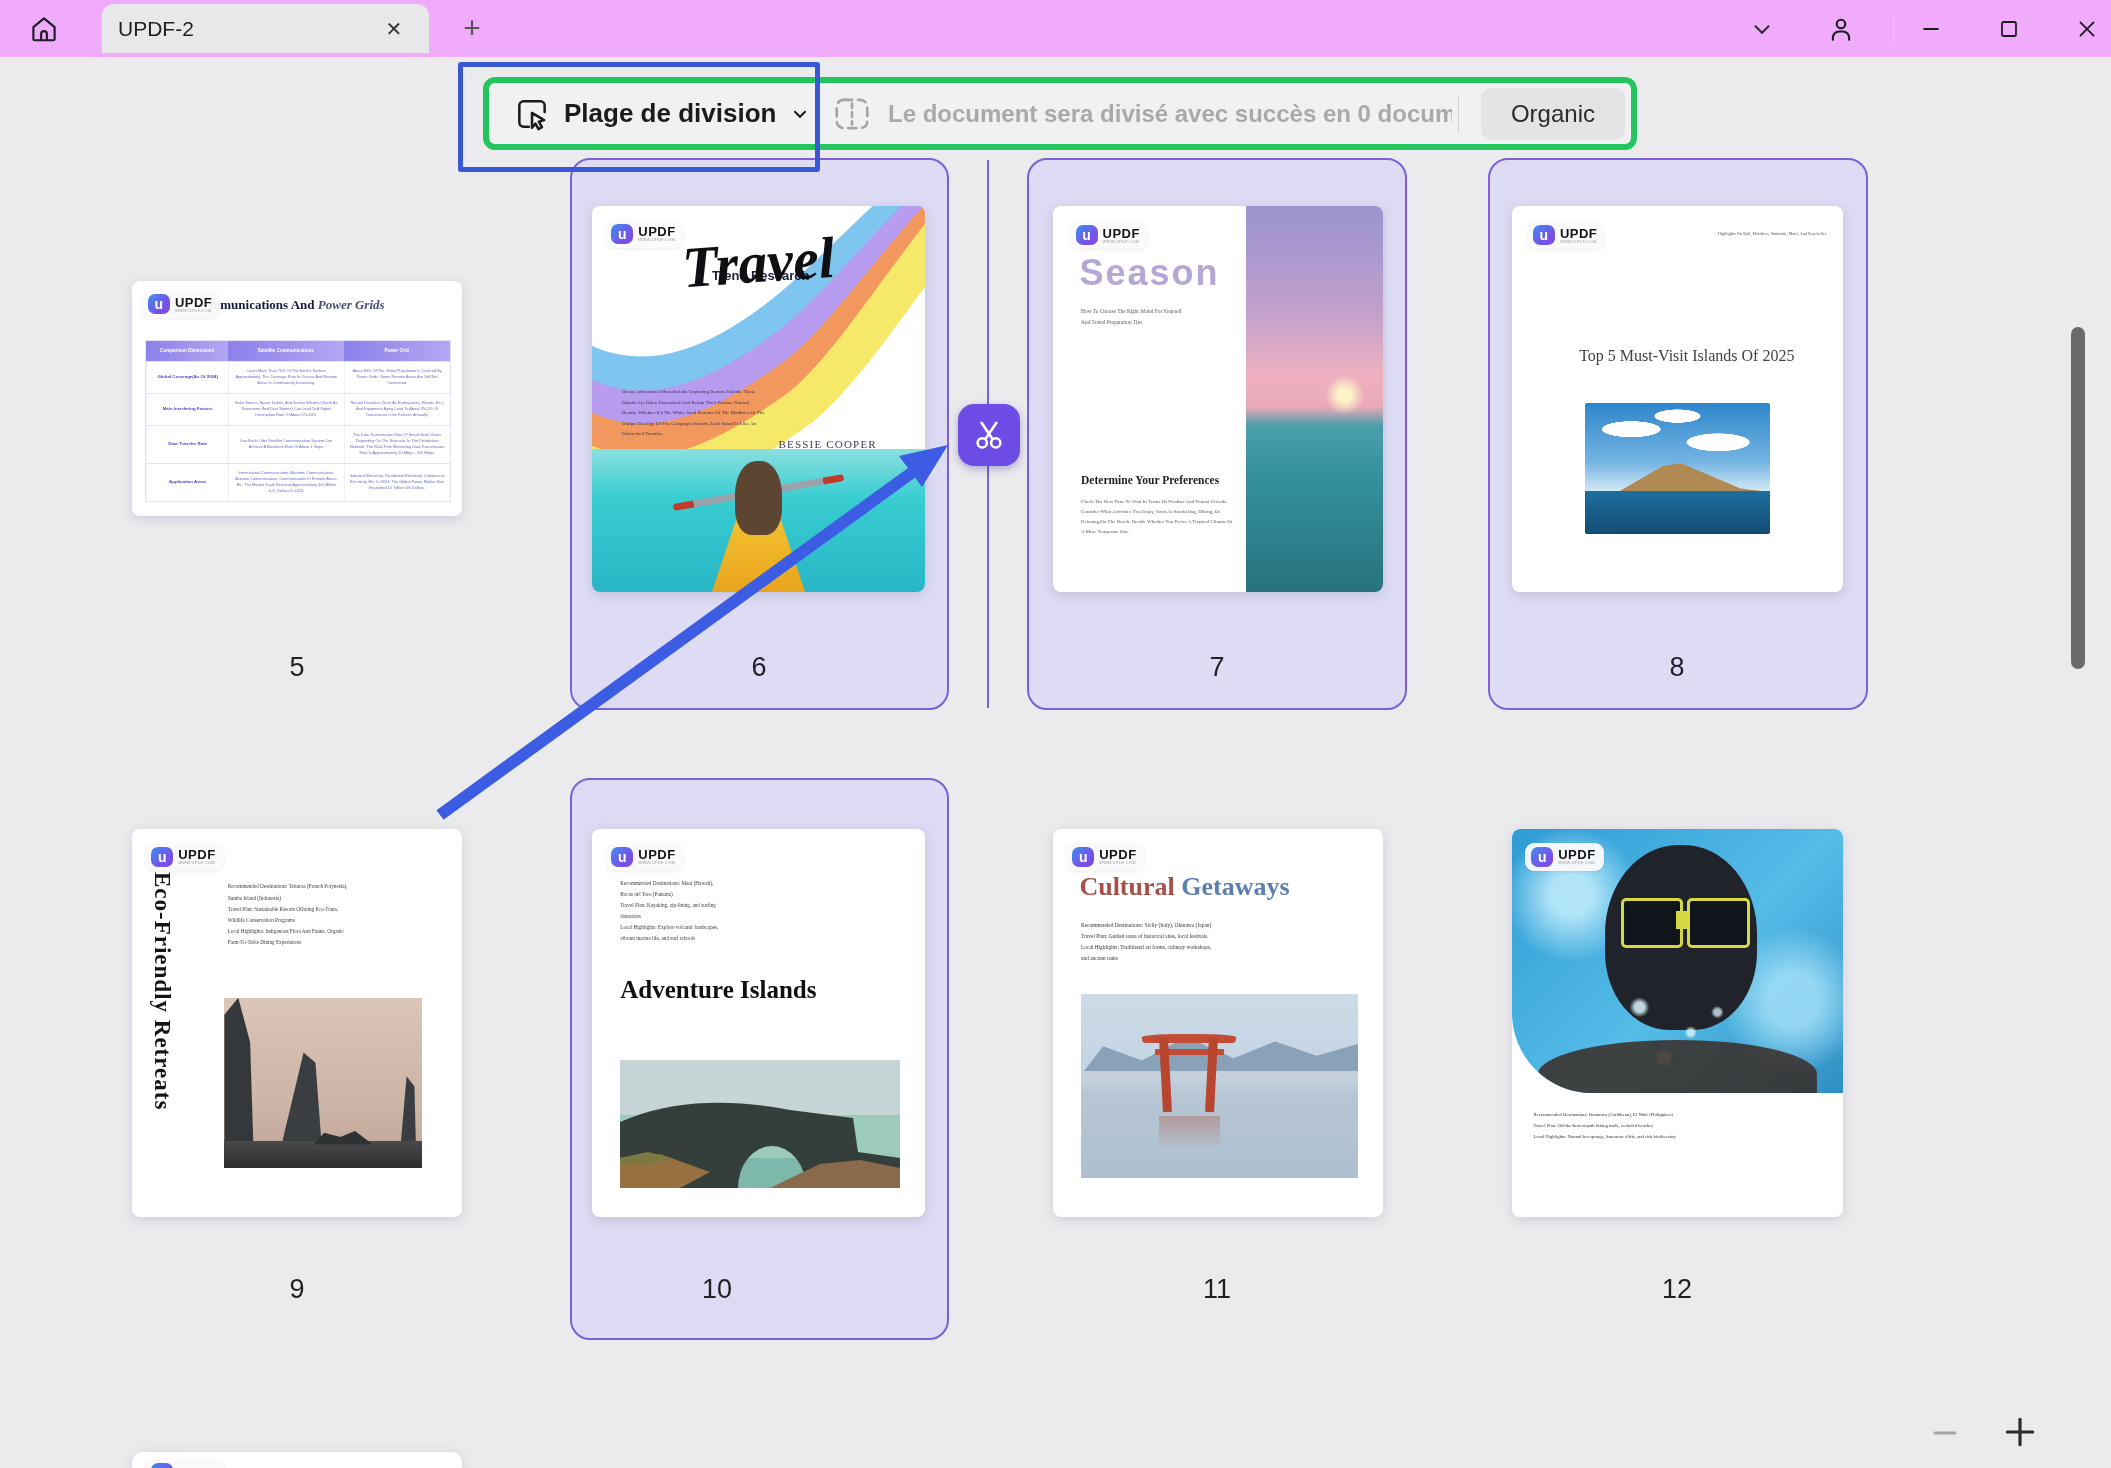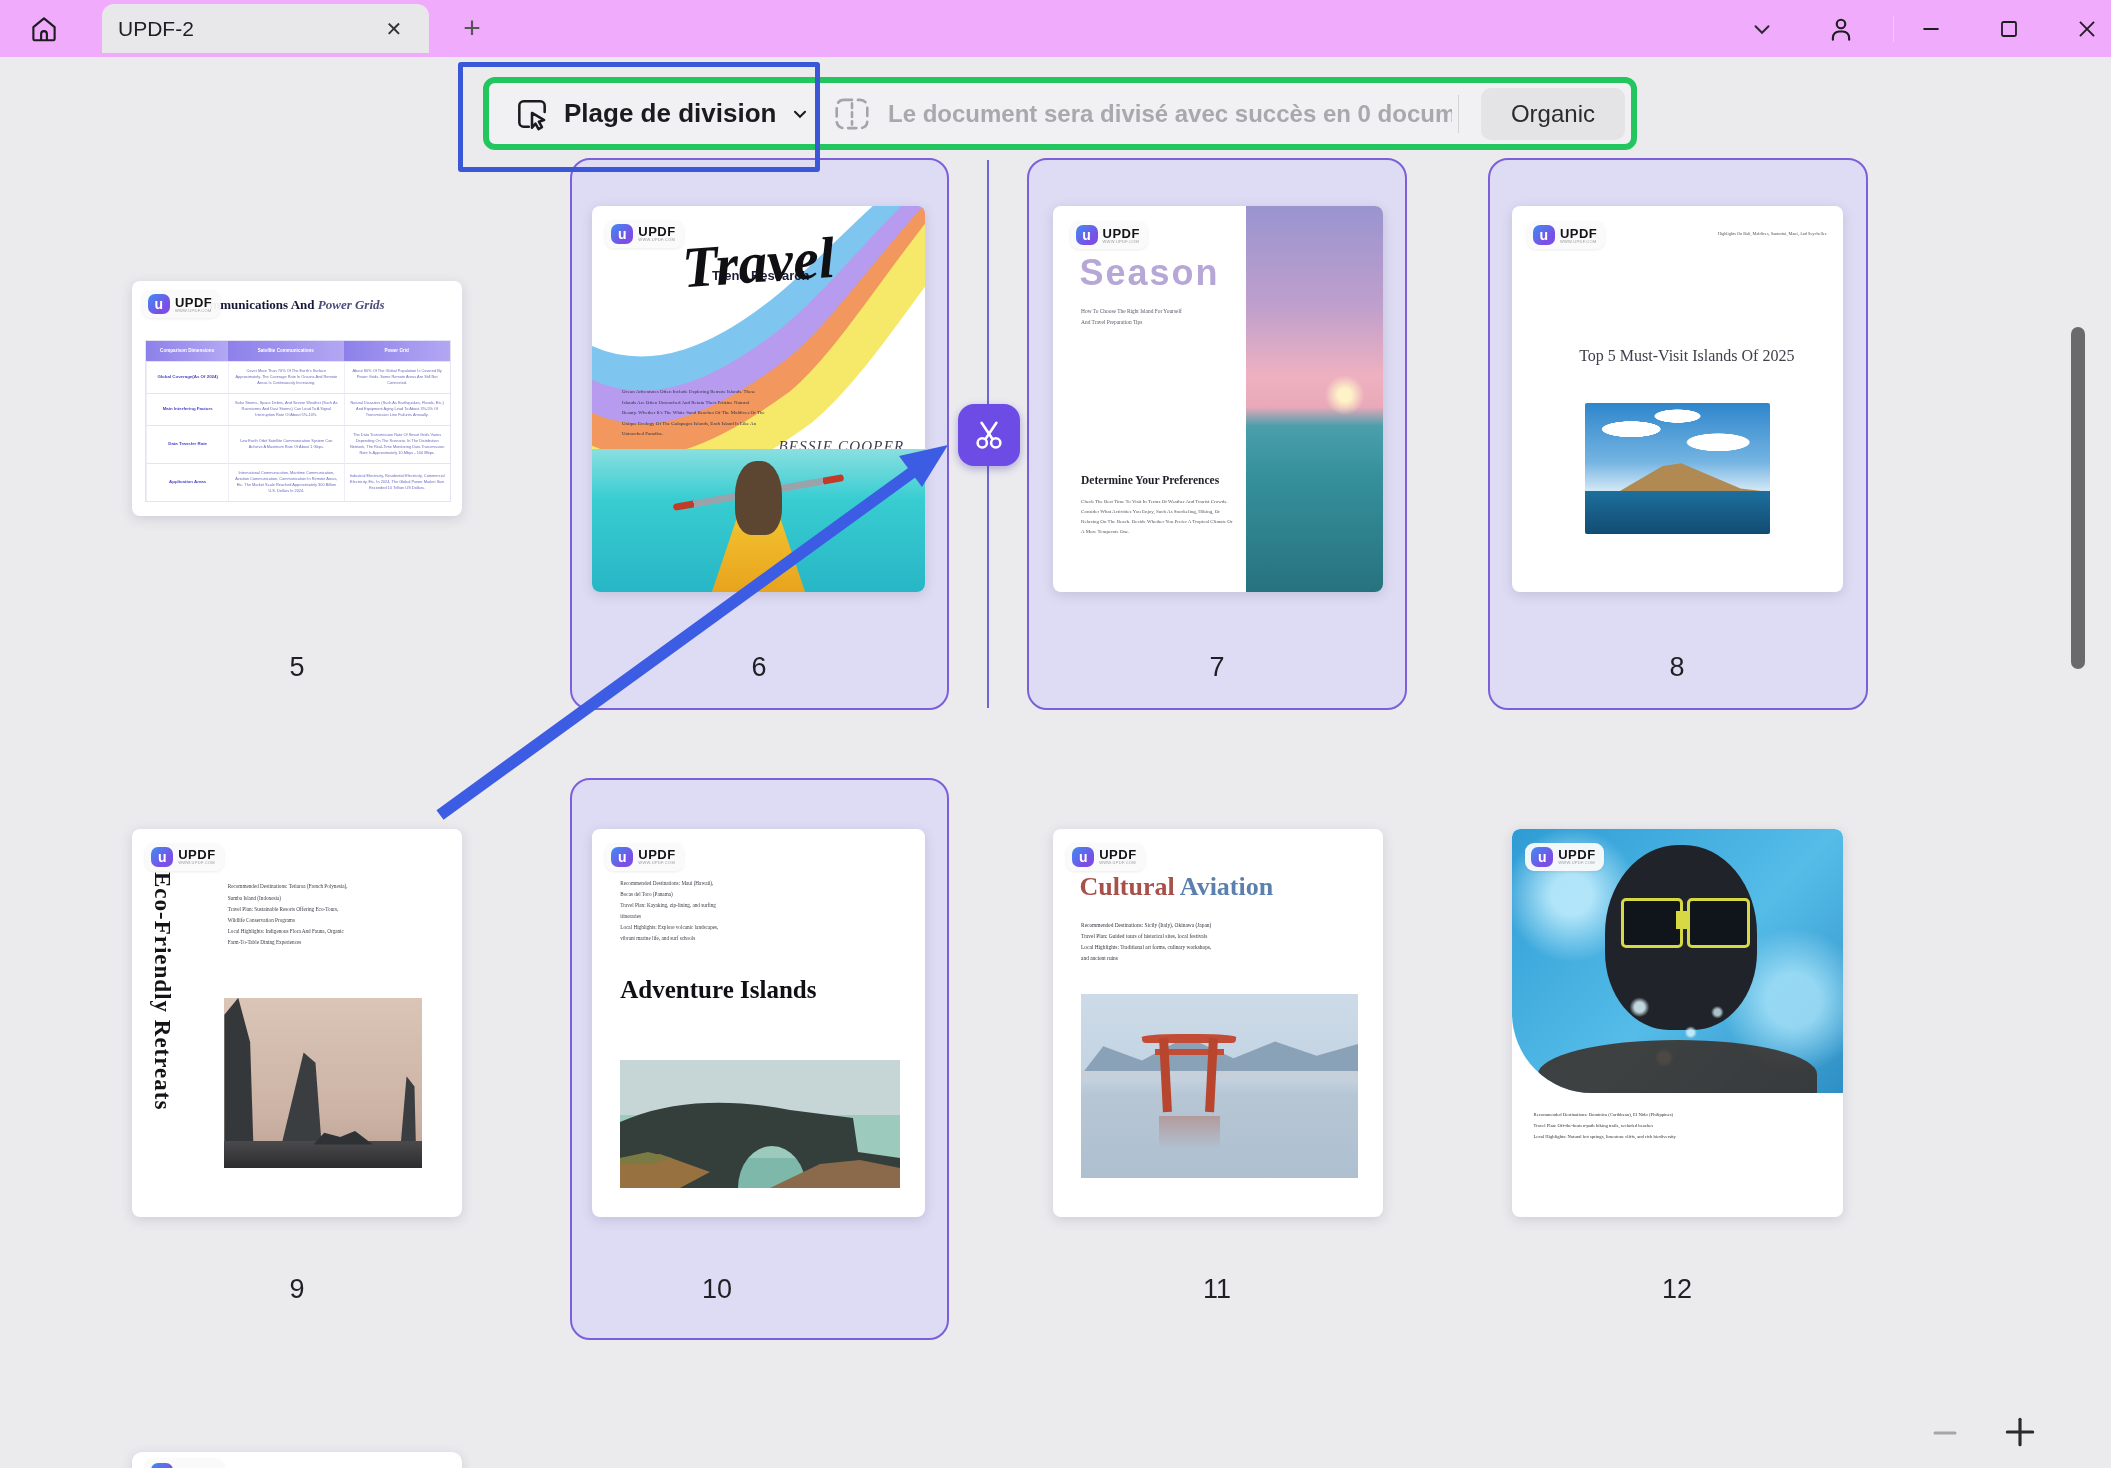--- a/index.html
+++ b/index.html
@@ -157,21 +157,21 @@
   <div class="thumb" style="left:592px;top:206px;width:333px;height:386px;">
     <svg class="abs" style="left:0;top:0;" width="333" height="386" viewBox="0 0 333 386" preserveAspectRatio="none">
       <path d="M -20 150 C 60 195 140 150 200 100 C 250 58 285 15 350 -35" stroke="#7ec5ef" stroke-width="36" fill="none"></path>
       <path d="M -20 183 C 60 228 140 183 203 133 C 253 91 291 38 356 -22" stroke="#b79bef" stroke-width="34" fill="none"></path>
       <path d="M -20 216 C 60 261 140 216 206 166 C 256 124 297 61 362 -9" stroke="#f2985e" stroke-width="34" fill="none"></path>
       <path d="M -20 251 C 60 296 140 251 209 201 C 259 159 303 84 368 4" stroke="#f6e96a" stroke-width="38" fill="none"></path>
     </svg>
     <div class="abs" style="left:36%;top:16%;font-size:13px;font-weight:800;color:#1d1d38;">Trend Research</div>
     <div class="abs serif" style="left:0;top:6%;width:100%;text-align:center;font-size:58px;font-style:italic;font-weight:700;color:#101014;transform:rotate(-4deg);">Travel</div>
     <div class="abs serif" style="left:9%;top:47%;width:43%;font-size:5px;line-height:2.1;color:#32324a;">Ocean Adventures Often Include Exploring Remote Islands. These Islands Are Often Untouched And Retain Their Pristine Natural Beauty. Whether It's The White Sand Beaches Of The Maldives Or The Unique Ecology Of The Galapagos Islands, Each Island Is Like An Untouched Paradise.</div>
-    <div class="abs serif" style="left:56%;top:60%;font-size:15px;letter-spacing:1.2px;color:#3c3c52;font-style:italic;">BESSIE COOPER</div>
+    <div class="abs serif" style="left:56%;top:60%;font-size:11px;letter-spacing:1.2px;color:#3c3c52;">BESSIE COOPER</div>
     <div class="abs" style="left:0;bottom:0;width:100%;height:37%;background:linear-gradient(180deg,#8adfe0 0%,#38cdd1 35%,#28b6c6 100%);">
       <div class="abs" style="left:24%;top:28%;width:52%;height:5%;background:linear-gradient(90deg,#c23a28 0 12%,#9aa2ac 12% 88%,#c23a28 88%);border-radius:4px;transform:rotate(-10deg);"></div>
       <div class="abs" style="left:36%;bottom:0;width:28%;height:62%;background:linear-gradient(180deg,#f4c832,#e8a31e);clip-path:polygon(32% 0,68% 0,100% 100%,0 100%);"></div>
       <div class="abs" style="left:43%;top:8%;width:14%;height:52%;background:#5c4632;border-radius:45% 45% 35% 35%;"></div>
     </div>
     <div class="chip" style="left:4%;top:3.5%;">
       <span class="umark">u</span>
       <span class="bt">
           <div class="b1">UPDF</div>
           <div class="b2">WWW.UPDF.COM</div>
@@ -263,21 +263,21 @@
       <span class="umark">u</span>
       <span class="bt">
           <div class="b1">UPDF</div>
           <div class="b2">WWW.UPDF.COM</div>
         </span>
     </div>
   </div>
 
   <div class="thumb" style="left:1053px;top:829px;width:330px;height:388px;">
     <div class="abs serif" style="left:8%;top:11%;font-size:26px;font-weight:800;">
-      <span style="color:#a8504a;">Cultural</span><span style="color:#5b7fae;"> Aviation</span>
+      <span style="color:#a8504a;">Cultural</span><span style="color:#5b7fae;"> Getaways</span>
     </div>
     <div class="abs serif pre" style="left:8.5%;top:23.5%;width:86%;font-size:5.4px;line-height:2;color:#35353f;">Recommended Destinations: Sicily (Italy), Okinawa (Japan)
 Travel Plan: Guided tours of historical sites, local festivals
 Local Highlights: Traditional art forms, culinary workshops,
 and ancient ruins</div>
     <div class="abs" style="left:8.5%;top:42.5%;width:84%;height:47.5%;overflow:hidden;">
       <div class="abs" style="inset:0;background:linear-gradient(180deg,#cddbe8 0%,#c3d3e2 45%,#b6c6d4 55%,#aebfd0 100%);"></div>
       <div class="abs" style="left:0;top:18%;width:100%;height:26%;background:#8aa2b8;clip-path:polygon(0 100%,8% 40%,22% 70%,38% 20%,55% 65%,70% 30%,85% 60%,100% 35%,100% 100%);"></div>
       <div class="abs" style="left:0;top:42%;width:100%;height:6%;background:#c5d0da;"></div>
       <div class="abs" style="left:22%;top:22%;width:34%;height:4.5%;background:#c24c36;border-radius:40% 40% 4px 4px;"></div>

